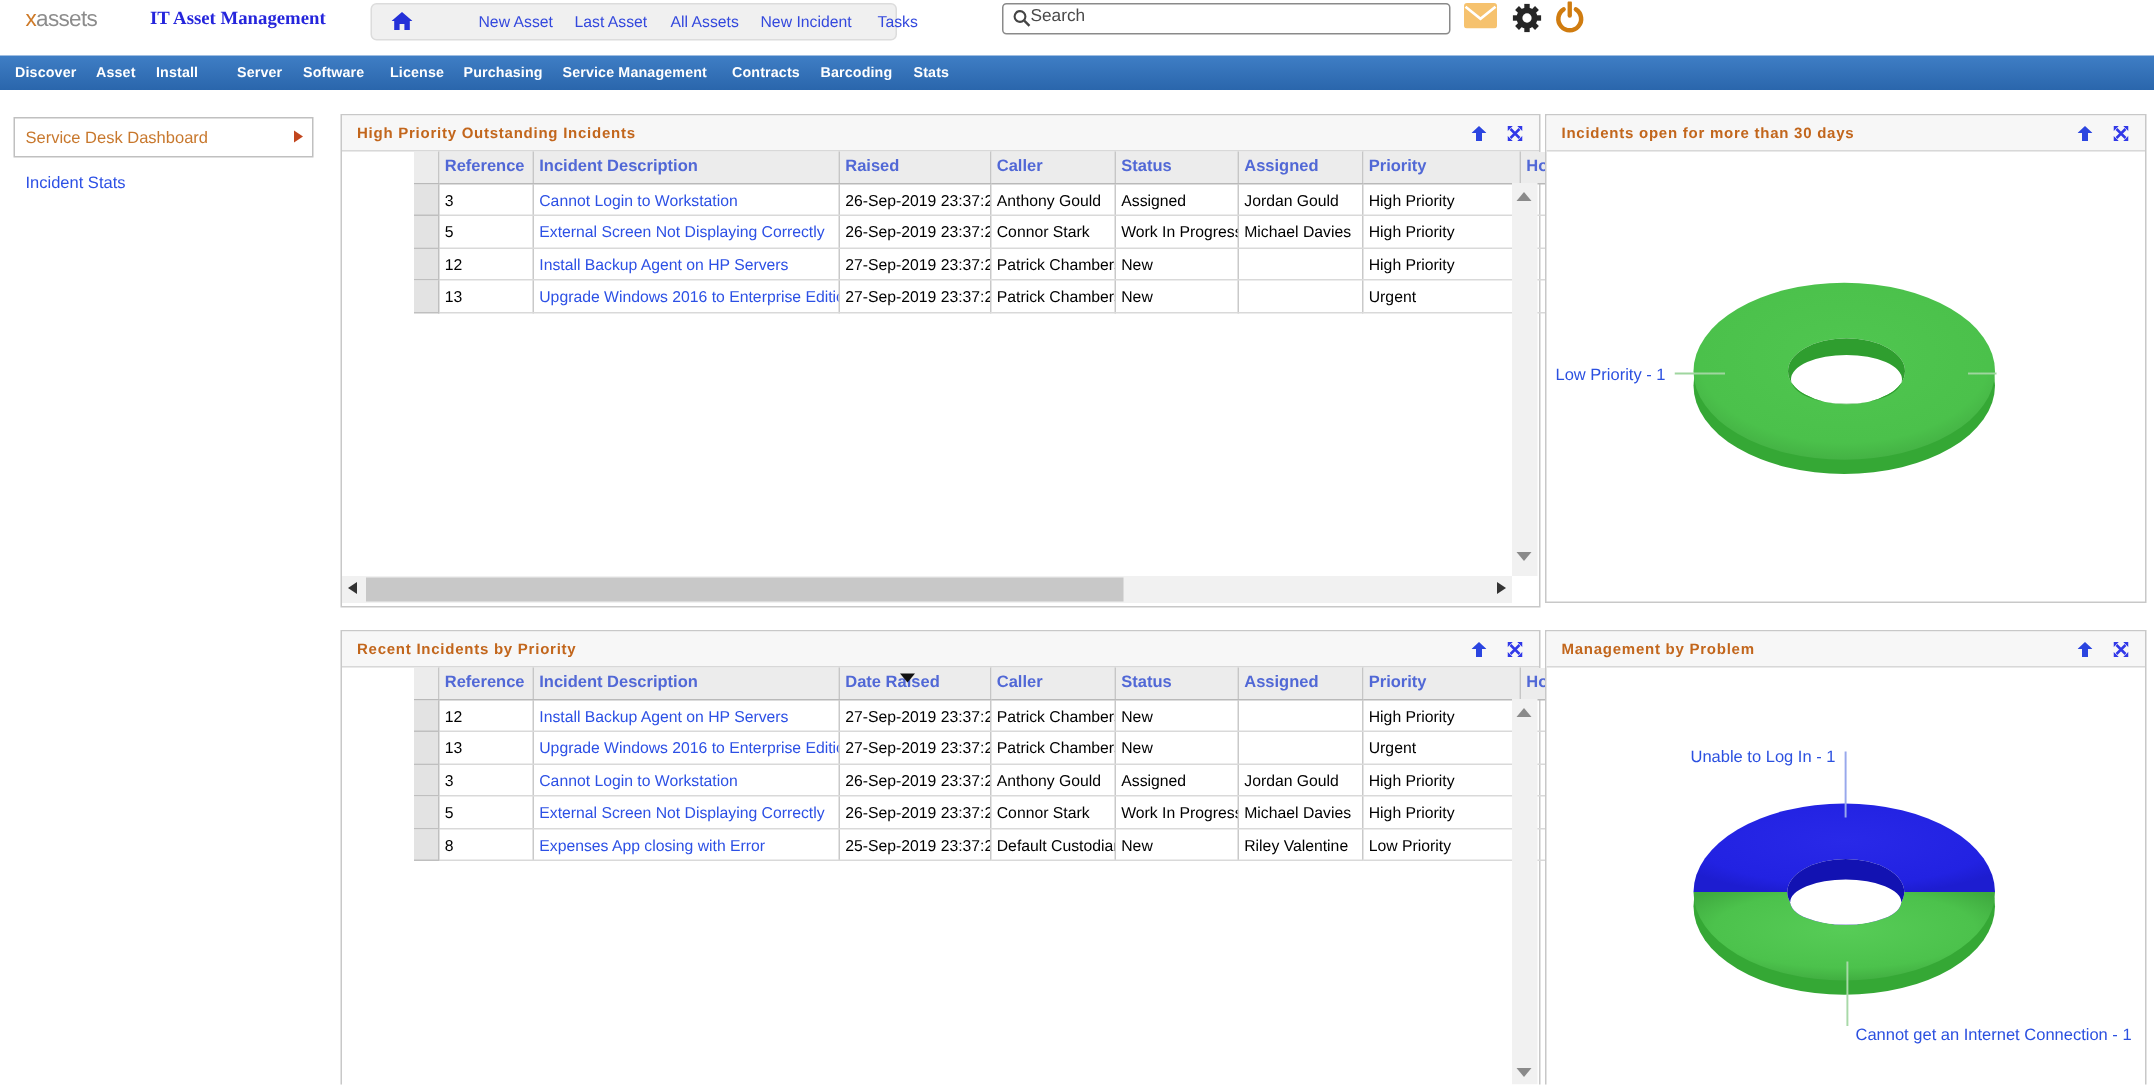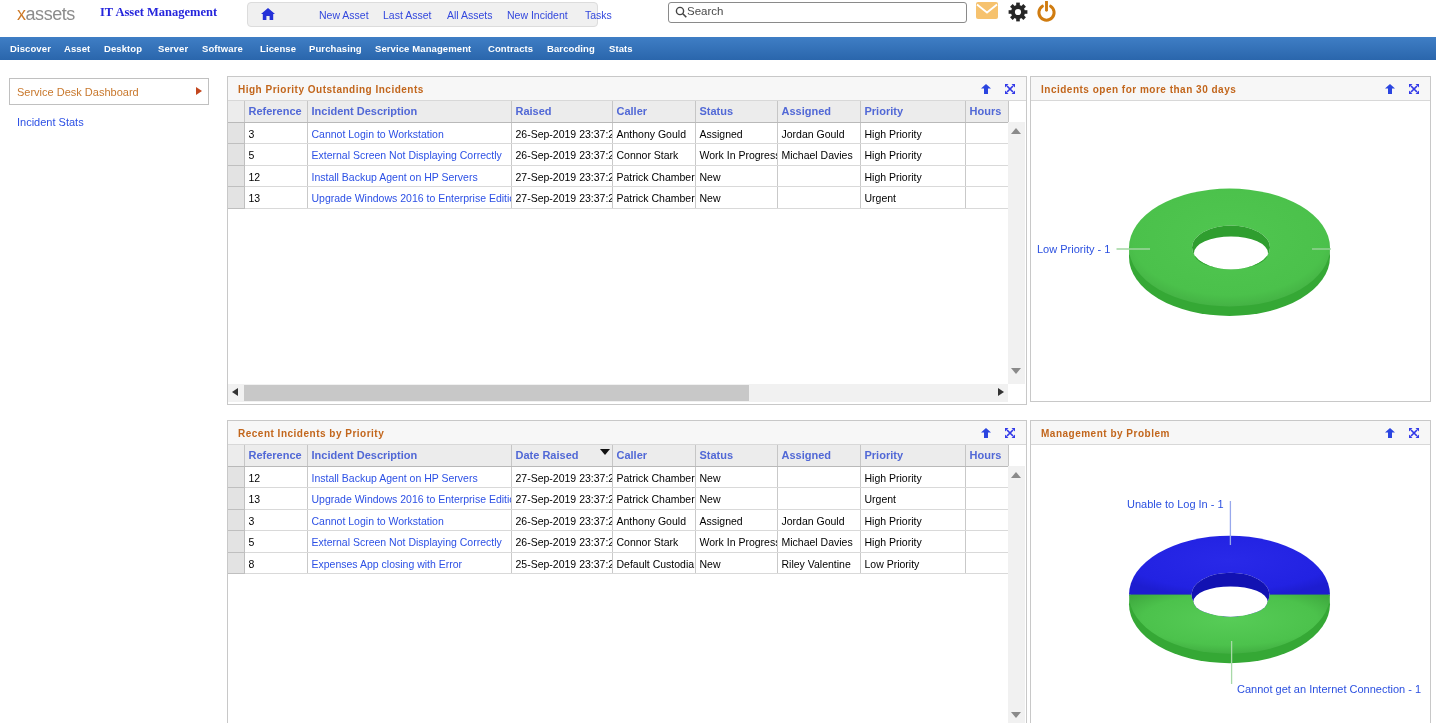--- a/index.html
+++ b/index.html
@@ -1,20 +1,20 @@
 <!DOCTYPE html>
 <html><head>
 <meta charset="utf-8">
 <style>
 html,body{margin:0;padding:0;}
 body{width:1436px;height:723px;overflow:hidden;position:relative;background:#fff;
   font-family:"Liberation Sans",sans-serif;}
 .abs{position:absolute;}
 
-#logo{left:17px;top:4px;font-size:18px;color:#8C8C8C;letter-spacing:-0.45px;}
+#logo{left:17px;top:4px;font-size:15px;color:#8C8C8C;letter-spacing:-0.45px;}
 #logo .lx{color:#CE7A28;}
 #apptitle{left:100px;top:5px;font-family:"Liberation Serif",serif;font-weight:bold;
   font-size:12.5px;color:#2525DC;}
 #quicknav{left:247px;top:2px;width:349px;height:23px;background:#F0F0F0;
   border:1px solid #DCDCDC;border-radius:4px;}
 .qlink{position:absolute;top:6px;font-size:10.5px;color:#3348DD;padding-left:27px;}
 #searchbox{left:668px;top:2px;width:297px;height:19px;border:1px solid #8A8A8A;border-radius:3px;}
 #searchtxt{left:687px;top:5px;font-size:11.5px;color:#4A4A4A;}
 
 #menubar{left:0;top:37px;width:1436px;height:23px;background:linear-gradient(#3F7EC5,#2A66AC);padding-left:19px;}
@@ -26,21 +26,21 @@
   border-top:4.5px solid transparent;border-bottom:4.5px solid transparent;}
 #istats{left:17px;top:116px;font-size:11px;color:#2C50E5;}
 
 .panel{border:1px solid #C8C8C8;background:#fff;}
 .ptitle{position:absolute;left:0;top:0;right:0;height:23px;background:#F7F7F7;
   border-bottom:1px solid #D8D8D8;}
 .ptxt{position:absolute;left:10px;top:7px;font-size:10px;letter-spacing:0.5px;
   font-weight:bold;color:#C2661C;}
 
 table{border-collapse:collapse;table-layout:fixed;position:absolute;
-  font-family:"Liberation Sans",sans-serif;font-size:10.5px;}
+  font-family:"Liberation Sans",sans-serif;font-size:10.5px;margin-left:48px;}
 td,th{overflow:hidden;white-space:nowrap;padding:0 0 0 4px;}
 td{padding-top:2px;}
 th{background:#ECECEC;color:#5168D6;font-size:11px;font-weight:bold;text-align:left;
   border-right:1px solid #C6C6C6;border-bottom:1px solid #B9B9B9;}
 td{border-right:1px solid #C9C9C9;border-bottom:1px solid #D9D9D9;color:#000;}
 td.sel{background:#E3E3E3;border-right:1px solid #BFBFBF;border-bottom:1px solid #BFBFBF;padding:0;}
 th.sel{padding:0;}
 a.lnk{color:#2C50E5;text-decoration:none;}
 
 .vscroll{position:absolute;background:#F1F1F1;}
@@ -94,21 +94,21 @@
   <circle cx="10" cy="10" r="3.1" fill="#fff"></circle>
 </svg>
 <svg class="abs" style="left:1036px;top:1px" width="21" height="21" viewBox="0 0 21 21">
   <path d="M6.4 5.2A7.6 7.6 0 1 0 14.6 5.2" fill="none" stroke="#D07C10" stroke-width="3" stroke-linecap="round"></path>
   <line x1="10.5" y1="0.8" x2="10.5" y2="9.3" stroke="#D07C10" stroke-width="2.9" stroke-linecap="round"></line>
 </svg>
 
 <div id="menubar" class="abs">
   <span class="mitem" style="left:10px">Discover</span>
   <span class="mitem" style="left:64px">Asset</span>
-  <span class="mitem" style="left:104px">Desktop</span>
+  <span class="mitem" style="left:104px">Install</span>
   <span class="mitem" style="left:158px">Server</span>
   <span class="mitem" style="left:202px">Software</span>
   <span class="mitem" style="left:260px">License</span>
   <span class="mitem" style="left:309px">Purchasing</span>
   <span class="mitem" style="left:375px">Service Management</span>
   <span class="mitem" style="left:488px">Contracts</span>
   <span class="mitem" style="left:547px">Barcoding</span>
   <span class="mitem" style="left:609px">Stats</span>
 </div>
 

